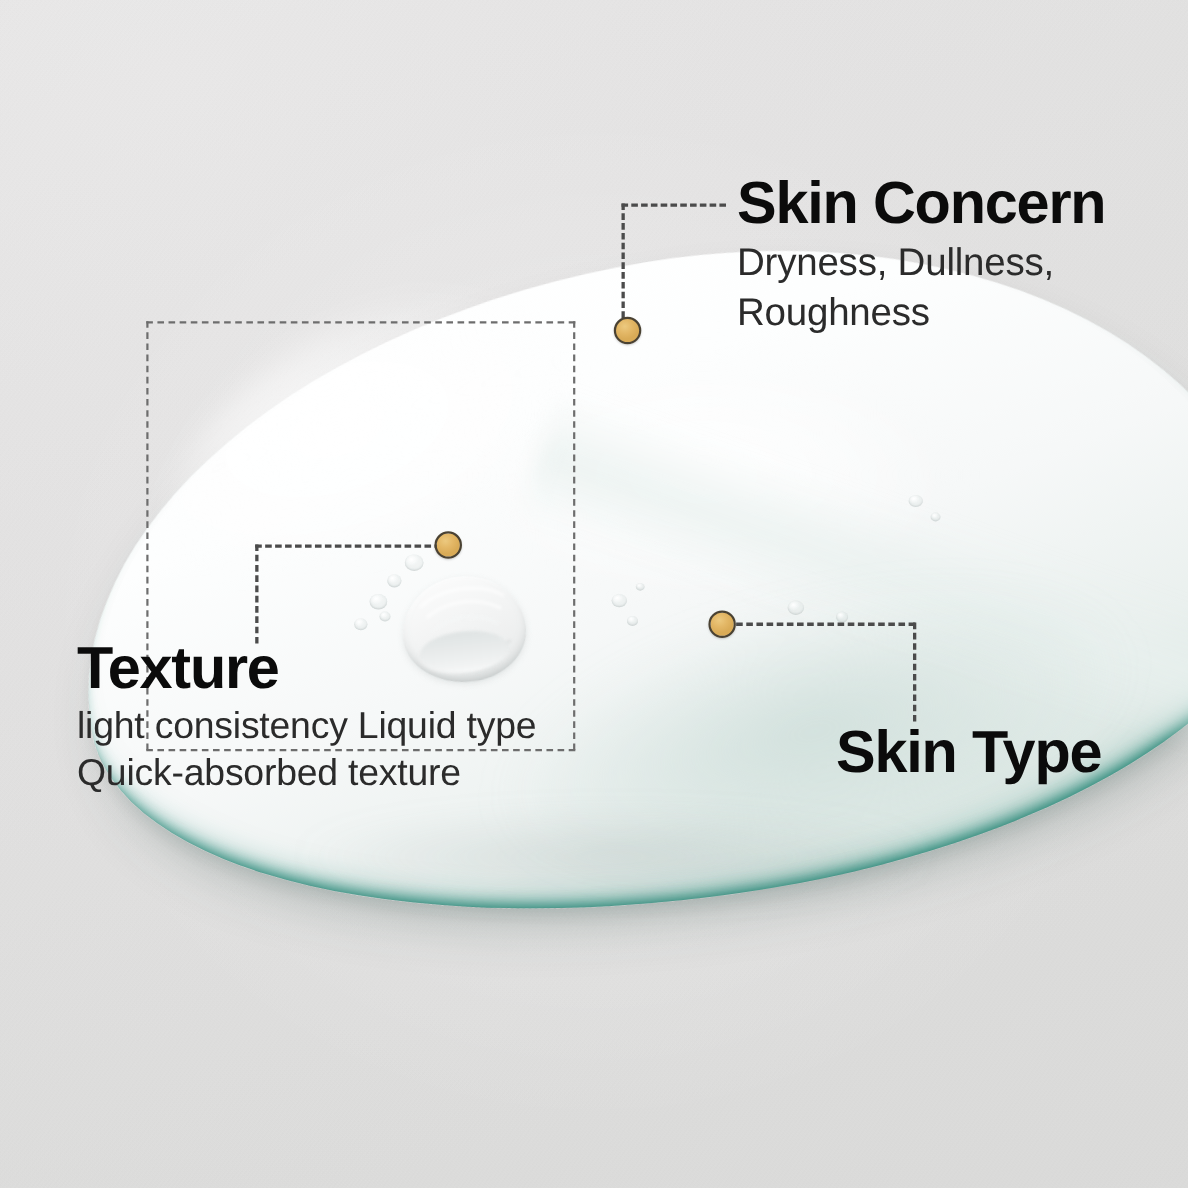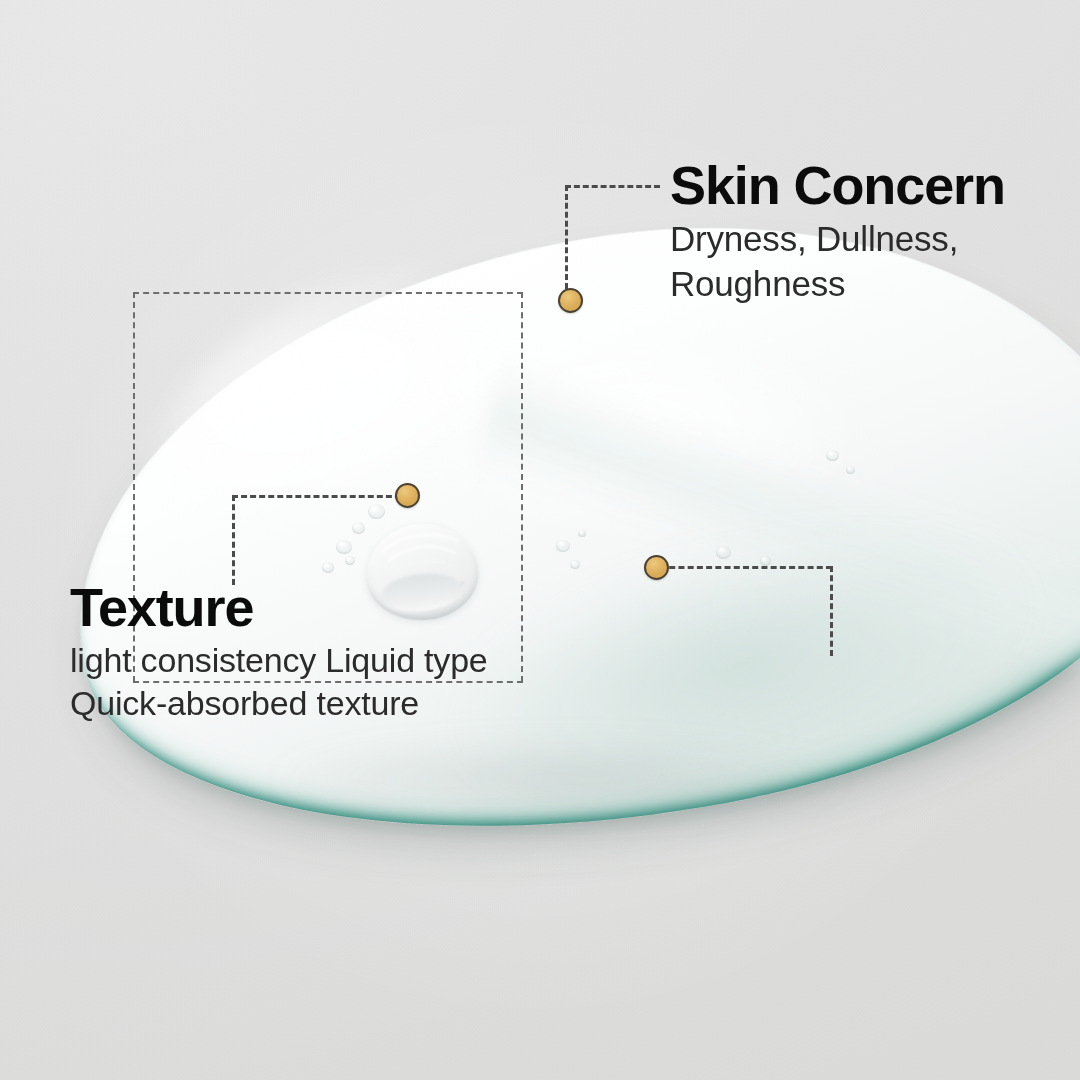--- a/index.html
+++ b/index.html
@@ -302,15 +302,16 @@
 Quick-absorbed texture</p>
   </div>
 
   <div class="callout" id="c-skin-concern">
     <h3>Skin Concern</h3>
     <p>Dryness, Dullness,
 Roughness</p>
   </div>
 
   <div class="callout" id="c-skin-type">
+    <h3>Skin Type</h3>
   </div>
 
 </div>
 
 </body></html>

